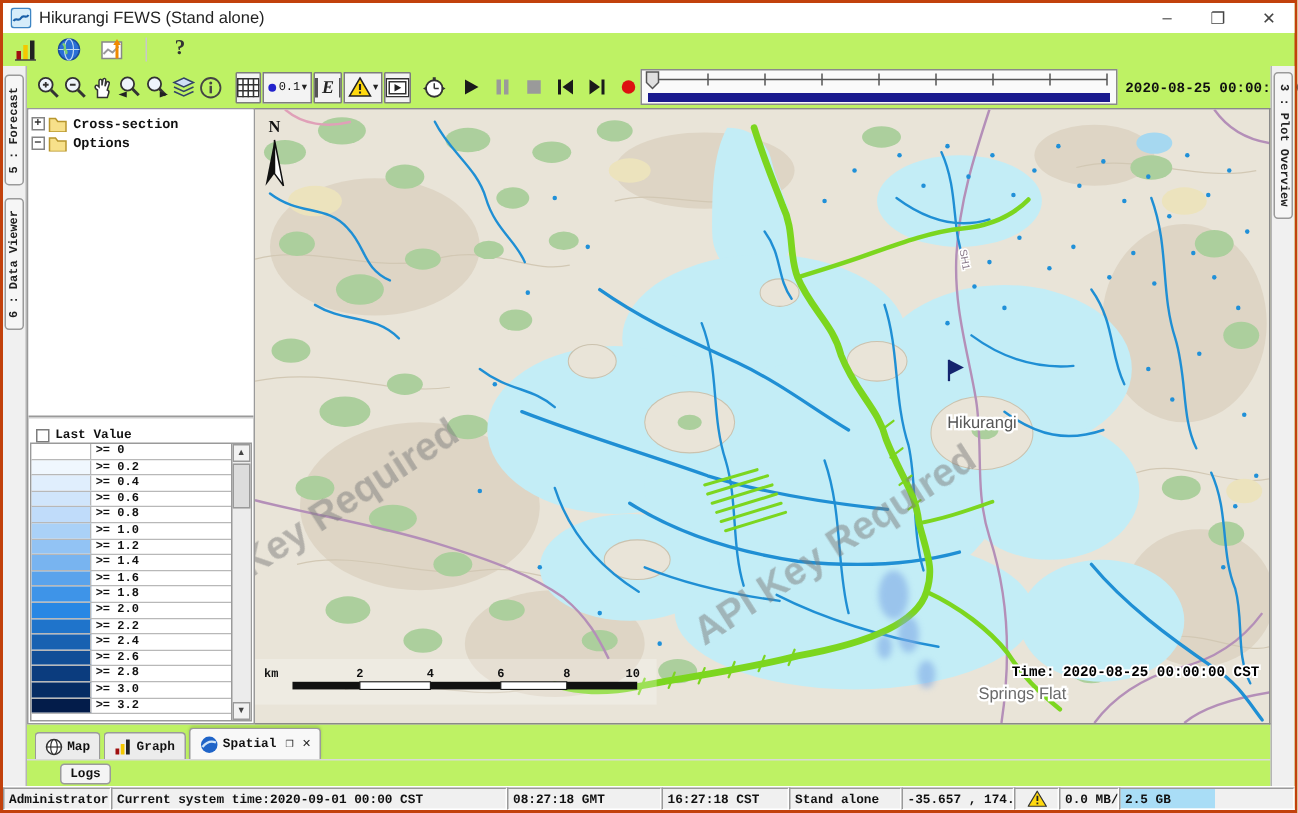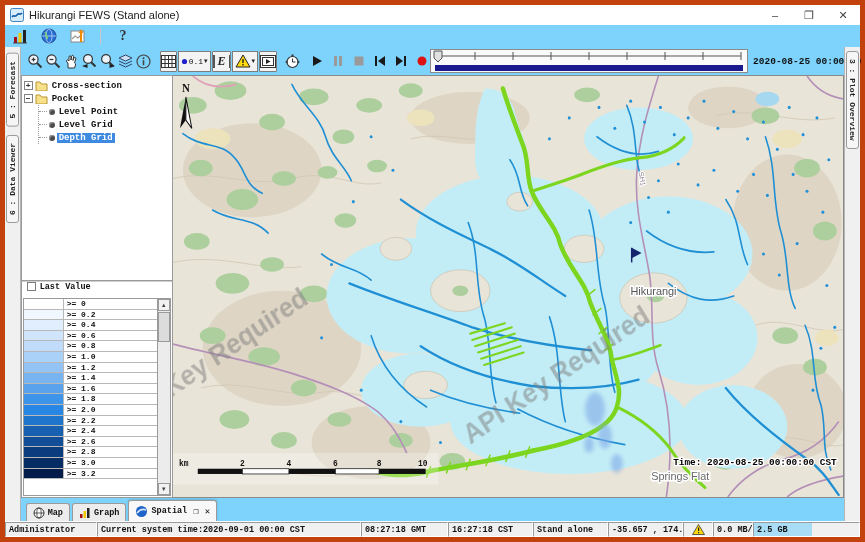--- a/index.html
+++ b/index.html
@@ -1,18 +1,18 @@
 <!DOCTYPE html>
 <html><head>
 <meta charset="utf-8">
 <style>
   * { margin:0; padding:0; box-sizing:border-box; }
   html,body { width:865px; height:542px; overflow:hidden; }
   body { font-family:"Liberation Sans", sans-serif; font-size:11px; background:#f0f0f0; }
-  .app { width:865px; height:542px; display:flex; flex-direction:column; border:5px solid #c2410c; background:#7dd3fc; }
+  .app { width:865px; height:542px; display:flex; flex-direction:column; border:2px solid #c2410c; background:#bef264; }
 
   
   .titlebar { height:20px; background:#ffffff; display:flex; align-items:center; padding-left:5px; gap:5px; flex:0 0 auto; }
   .title-text { font-size:11px; color:#222; }
   .win-btns { margin-left:auto; display:flex; height:100%; }
   .win-btn { width:34px; display:flex; align-items:center; justify-content:center; font-size:11px; color:#444; cursor:default; }
 
   
   .menubar { height:17px; background:#f0f0f0; display:flex; align-items:center; padding-left:5px; gap:2px; flex:0 0 auto; }
   .menu-item { padding:1px 6px; color:#111; }
@@ -51,21 +51,21 @@
   .treebox { flex:0 0 205px; background:#fff; overflow:hidden; border-bottom:1px solid #9a9a9a; padding:3px 2px; font-family:"Liberation Mono", monospace; font-size:9px; font-weight:bold; color:#111; }
   .trow { display:flex; align-items:center; height:13px; gap:2px; white-space:nowrap; }
   .trow .lbl { padding:0 2px; }
   .trow.sel .lbl { background:#3d8ae0; color:#fff; }
   .toggle { width:9px; height:9px; border:1px solid #848484; background:#fff; display:inline-flex; align-items:center; justify-content:center; font-size:8px; line-height:7px; color:#333; }
   .kids { margin-left:14px; border-left:1px dotted #9a9a9a; }
   .kids .trow::before { content:""; width:8px; border-top:1px dotted #9a9a9a; display:inline-block; }
   .bullet { width:6px; height:6px; border-radius:50%; background:#4c4c4c; display:inline-block; box-shadow:inset 1px 1px 1px #9f9f9f; }
 
   .legendbox { flex:1 1 auto; display:flex; flex-direction:column; border-top:1px solid #cfcfcf; min-height:0; }
-  .legend-header { height:16px; display:flex; align-items:flex-start; gap:4px; padding-left:5px; font-family:"Liberation Mono", monospace; font-size:8.5px; font-weight:bold; color:#111; }
+  .legend-header { height:16px; display:flex; align-items:flex-end; gap:4px; padding-left:5px; font-family:"Liberation Mono", monospace; font-size:8.5px; font-weight:bold; color:#111; }
   .cb { width:9px; height:9px; border:1px solid #7d7d7d; background:#fff; }
   .legend-table { flex:1 1 auto; display:flex; min-height:0; border:1px solid #9a9a9a; margin:0 1px 1px 1px; }
   .lrows { flex:1 1 auto; overflow:hidden; }
   .lrow { display:flex; height:10.6px; border-bottom:1px solid #b8b8b8; }
   .lsw { width:40px; border-right:1px solid #b8b8b8; }
   .llab { flex:1; font-family:"Liberation Mono", monospace; font-size:8px; font-weight:bold; color:#111; line-height:10px; padding-left:3px; background:#fff; }
   .lscroll { width:13px; background:#ececec; border-left:1px solid #9a9a9a; display:flex; flex-direction:column; }
   .sbtn { height:12px; border:1px solid #9a9a9a; background:#f2f2f2; font-size:6px; color:#444; display:flex; align-items:center; justify-content:center; }
   .sthumb { height:30px; border:1px solid #9a9a9a; background:#dcdcdc; margin-top:1px; }
   .strack { flex:1; }
@@ -77,21 +77,21 @@
   .tabsrow { height:23px; display:flex; align-items:flex-end; gap:2px; padding-left:5px; flex:0 0 auto; }
   .btab { display:flex; align-items:center; gap:3px; border:1px solid #9a9a9a; border-bottom:none; border-radius:3px 3px 0 0; background:#ececec; padding:2px 6px; height:18px; font-family:"Liberation Mono", monospace; font-size:8.5px; font-weight:bold; color:#111; }
   .btab.active { background:#f8f8f8; height:21px; box-shadow:0 -1px 2px rgba(0,0,0,.15); }
   .tabctl { font-size:9px; color:#222; margin-left:3px; }
   .logsrow { height:18px; display:flex; align-items:center; padding-left:22px; flex:0 0 auto; border-top:1px solid #d9d9d9; }
   .logsbtn { border:1px solid #9a9a9a; border-radius:3px; background:#f4f4f4; font-family:"Liberation Mono", monospace; font-size:8.5px; font-weight:bold; padding:1px 6px; color:#111; }
 
   
   .statusbar { height:16px; display:flex; flex:0 0 auto; background:#f0f0f0; border-top:1px solid #ffffff; font-family:"Liberation Mono", monospace; font-size:8.5px; font-weight:bold; color:#111; }
   .scell { border:1px solid; border-color:#9a9a9a #ffffff #ffffff #9a9a9a; padding:1px 3px; white-space:nowrap; overflow:hidden; display:flex; align-items:center; }
-  .c0{width:92px;} .c1{width:264px;} .c2{width:87px;} .c3{width:85px;} .c4{width:75px;} .c5{width:75px;} .c6{width:30px; justify-content:center;} .c7{width:40px;} .c8{flex:1; background:linear-gradient(to right,#a9ddf6 0 55%, #f0f0f0 55%);}
+  .c0{width:72px;} .c1{width:264px;} .c2{width:103px;} .c3{width:85px;} .c4{width:75px;} .c5{width:75px;} .c6{width:30px; justify-content:center;} .c7{width:40px;} .c8{flex:1; background:linear-gradient(to right,#a9ddf6 0 55%, #f0f0f0 55%);}
 </style>
 </head>
 <body>
 
 <div class="app">
 
   <div class="titlebar">
     <svg width="14" height="14">
       <rect x="0.5" y="0.5" width="13" height="13" rx="2" fill="#d6ecfa" stroke="#3d85c4"></rect>
       <path d="M2,9 C4,6 5,10 7,7 C9,4 10,8 12,5" stroke="#1a5fa8" stroke-width="1.5" fill="none"></path>
@@ -302,35 +302,21 @@
               <svg width="13" height="11">
                   <path d="M1,2 h4 l1.5,2 H12 v7 H1 Z" fill="#f7e08a" stroke="#b8962e"></path>
                 </svg>
               <span class="lbl">Cross-section</span>
             </div>
             <div class="trow">
               <span class="toggle">−</span>
               <svg width="13" height="11">
                   <path d="M1,2 h4 l1.5,2 H12 v7 H1 Z" fill="#f7e08a" stroke="#b8962e"></path>
                 </svg>
-              <span class="lbl">Pocket</span>
-            </div>
-            <div class="kids">
-              <div class="trow">
-                <span class="bullet"></span>
-                <span class="lbl">Level Point</span>
-              </div>
-              <div class="trow">
-                <span class="bullet"></span>
-                <span class="lbl">Level Grid</span>
-              </div>
-              <div class="trow sel">
-                <span class="bullet"></span>
-                <span class="lbl">Depth Grid</span>
-              </div>
+              <span class="lbl">Options</span>
             </div>
           </div>
 
           <div class="legendbox">
             <div class="legend-header">
               <span class="cb"></span>
               <span>Last Value</span>
             </div>
             <div class="legend-table">
               <div class="lrows">
@@ -694,20 +680,23 @@
           <svg width="13" height="13">
             <circle cx="6.5" cy="6.5" r="5.5" fill="#1f64c8"></circle>
             <path d="M2,8 Q6,3 11,5" stroke="#cfe4f8" stroke-width="1.6" fill="none"></path>
           </svg>
           <span>Spatial</span>
           <span class="tabctl">❐</span>
           <span class="tabctl">✕</span>
         </span>
       </div>
 
+      <div class="logsrow">
+        <span class="logsbtn">Logs</span>
+      </div>
     </div>
 
     <div class="rstrip">
       <span class="vtab vtab-dn">3 : Plot Overview</span>
     </div>
   </div>
 
   <div class="statusbar">
     <span class="scell c0">Administrator</span>
     <span class="scell c1">Current system time:2020-09-01 00:00 CST</span>

